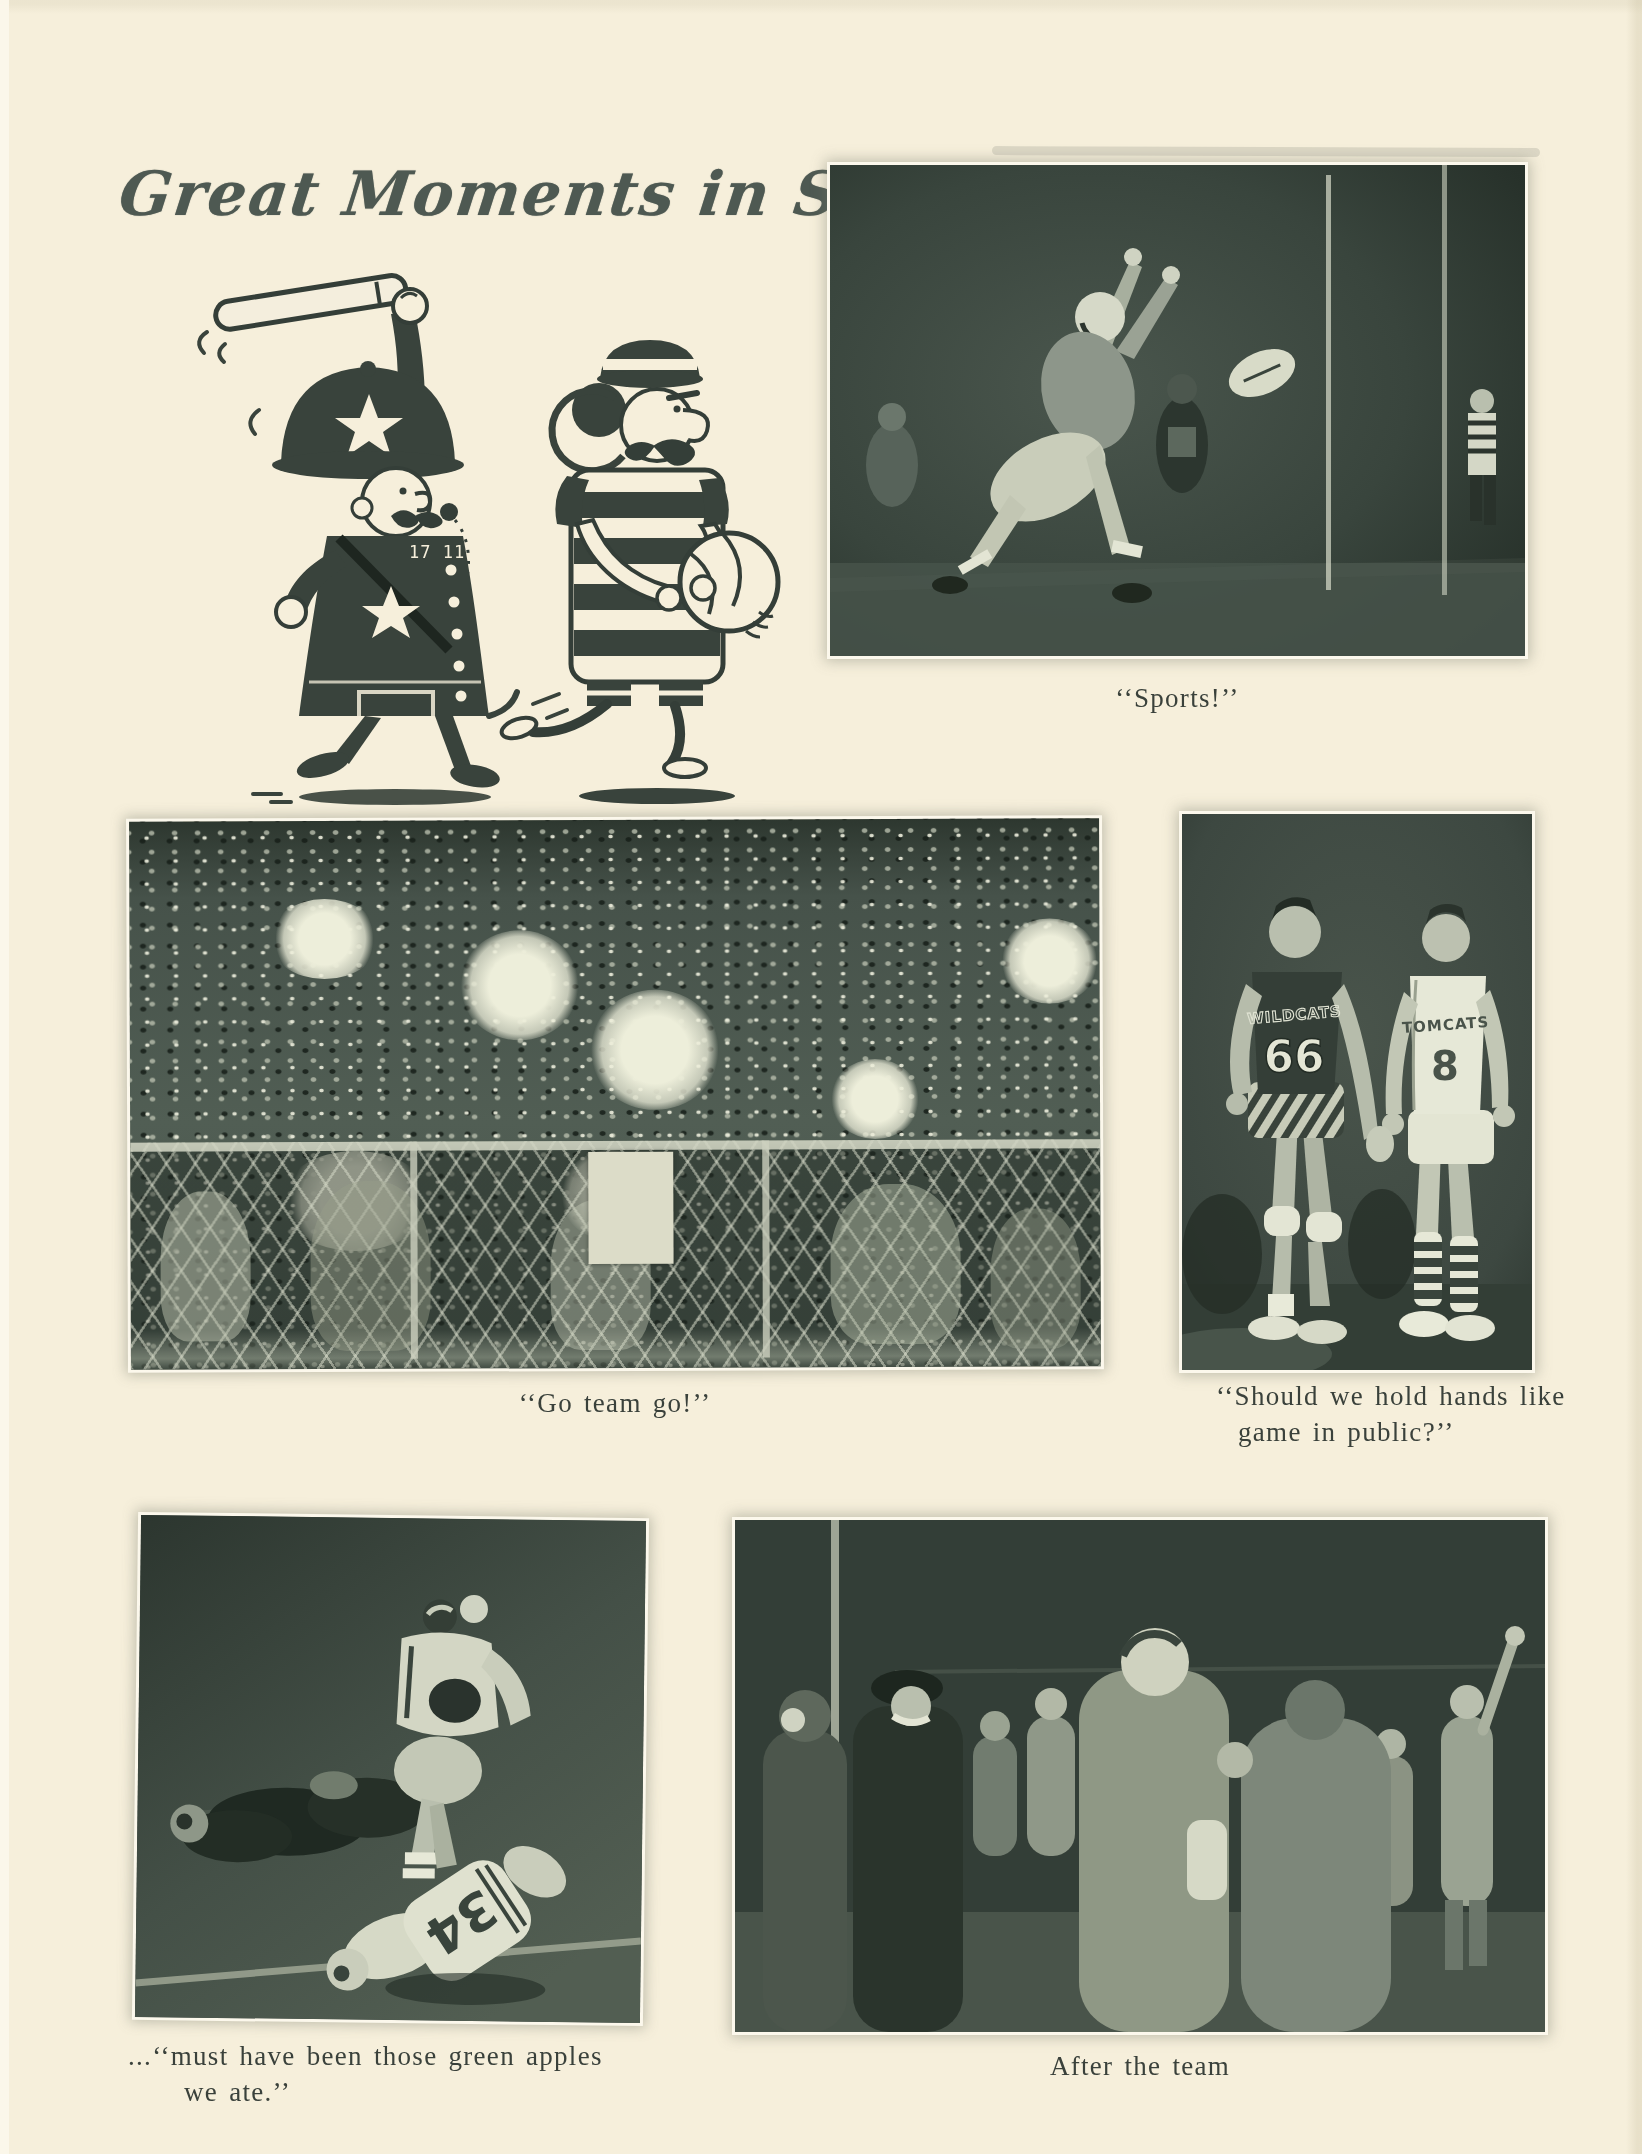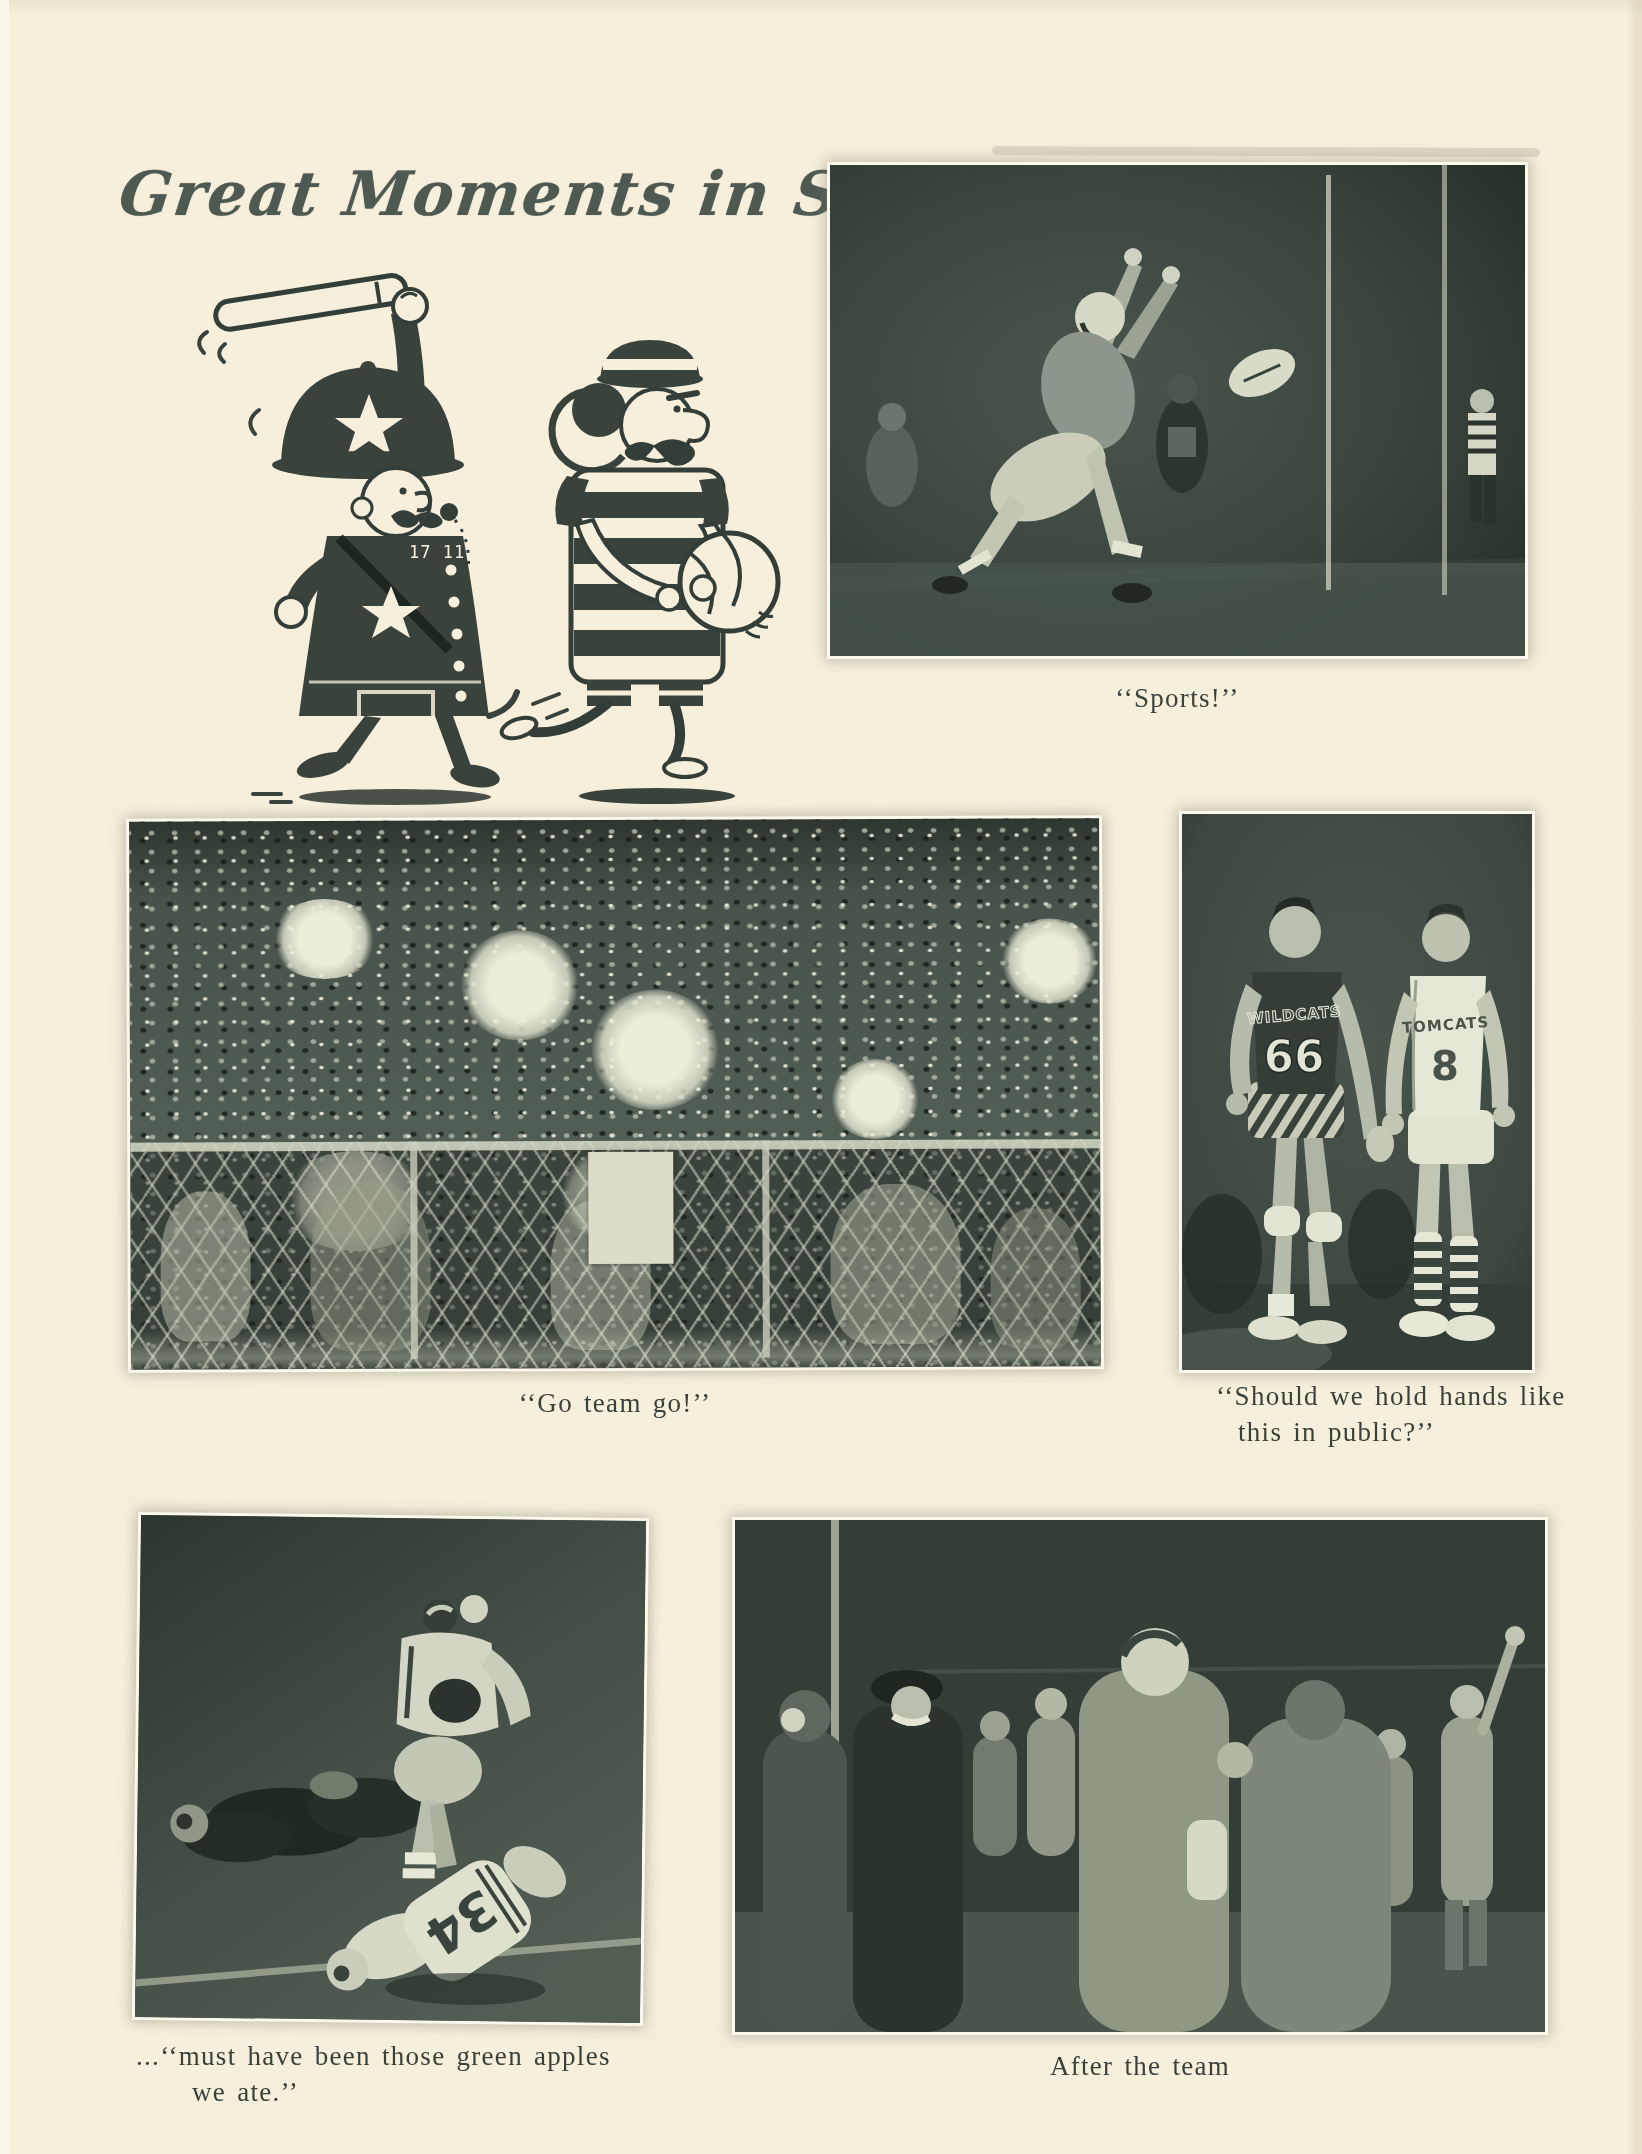--- a/index.html
+++ b/index.html
@@ -339,21 +339,21 @@
       <defs>
         <pattern id="tiger2" width="15" height="15" patternTransform="rotate(32)" patternUnits="userSpaceOnUse">
           <rect width="15" height="15" fill="#c7cbb8"></rect>
             <rect width="7" height="15" fill="#39433b"></rect>
         </pattern>
       </defs>
     </svg>
   </div>
   <div class="caption" style="left:1216px;top:1378px;width:420px;">
     <div>‘‘Should we hold hands like</div>
-    <div style="padding-left:22px;">this in public?’’</div>
+    <div style="padding-left:22px;">game in public?’’</div>
   </div>
 
   <div class="photo" style="left:138px;top:1518px;width:505px;height:502px;transform:rotate(.7deg);">
     <svg width="505" height="502" viewBox="0 0 505 502">
       <defs>
         <linearGradient id="fieldgrad" x1="0" y1="0" x2=".7" y2="1">
           <stop offset="0%" stop-color="#2c362f"></stop>
             <stop offset="55%" stop-color="#445047"></stop>
             <stop offset="100%" stop-color="#525e52"></stop>
         </linearGradient>
@@ -394,21 +394,21 @@
           <rect x="272" y="352" width="116" height="92" rx="26" fill="#dfe1cf"></rect>
           <line x1="284" y1="362" x2="284" y2="434" stroke="#39443c" stroke-width="4"></line>
           <line x1="294" y1="360" x2="294" y2="436" stroke="#39443c" stroke-width="4"></line>
           <text x="336" y="418" text-anchor="middle" font-size="52" font-family="DejaVu Sans, sans-serif" font-weight="bold" fill="#39443c">34</text>
         </g>
         <ellipse cx="398" cy="352" rx="34" ry="22" fill="#c9cdbb" transform="rotate(30 398 352)"></ellipse>
         <ellipse cx="330" cy="470" rx="80" ry="16" fill="#222c25" opacity=".6"></ellipse>
       </g>
     </svg>
   </div>
-  <div class="caption" style="left:136px;top:2038px;width:540px;">
+  <div class="caption" style="left:128px;top:2038px;width:540px;">
     <div>...‘‘must have been those green apples</div>
     <div style="padding-left:56px;">we ate.’’</div>
   </div>
 
   <div class="photo" style="left:735px;top:1520px;width:810px;height:512px;">
     <svg width="810" height="512" viewBox="0 0 810 512">
       <rect width="810" height="512" fill="#333e37"></rect>
       <rect y="392" width="810" height="120" fill="#49544a"></rect>
       <line x1="160" y1="152" x2="810" y2="146" stroke="#4d584e" stroke-width="4" opacity=".7"></line>
       <rect x="96" y="0" width="8" height="300" fill="#b9bfad" opacity=".8"></rect>

